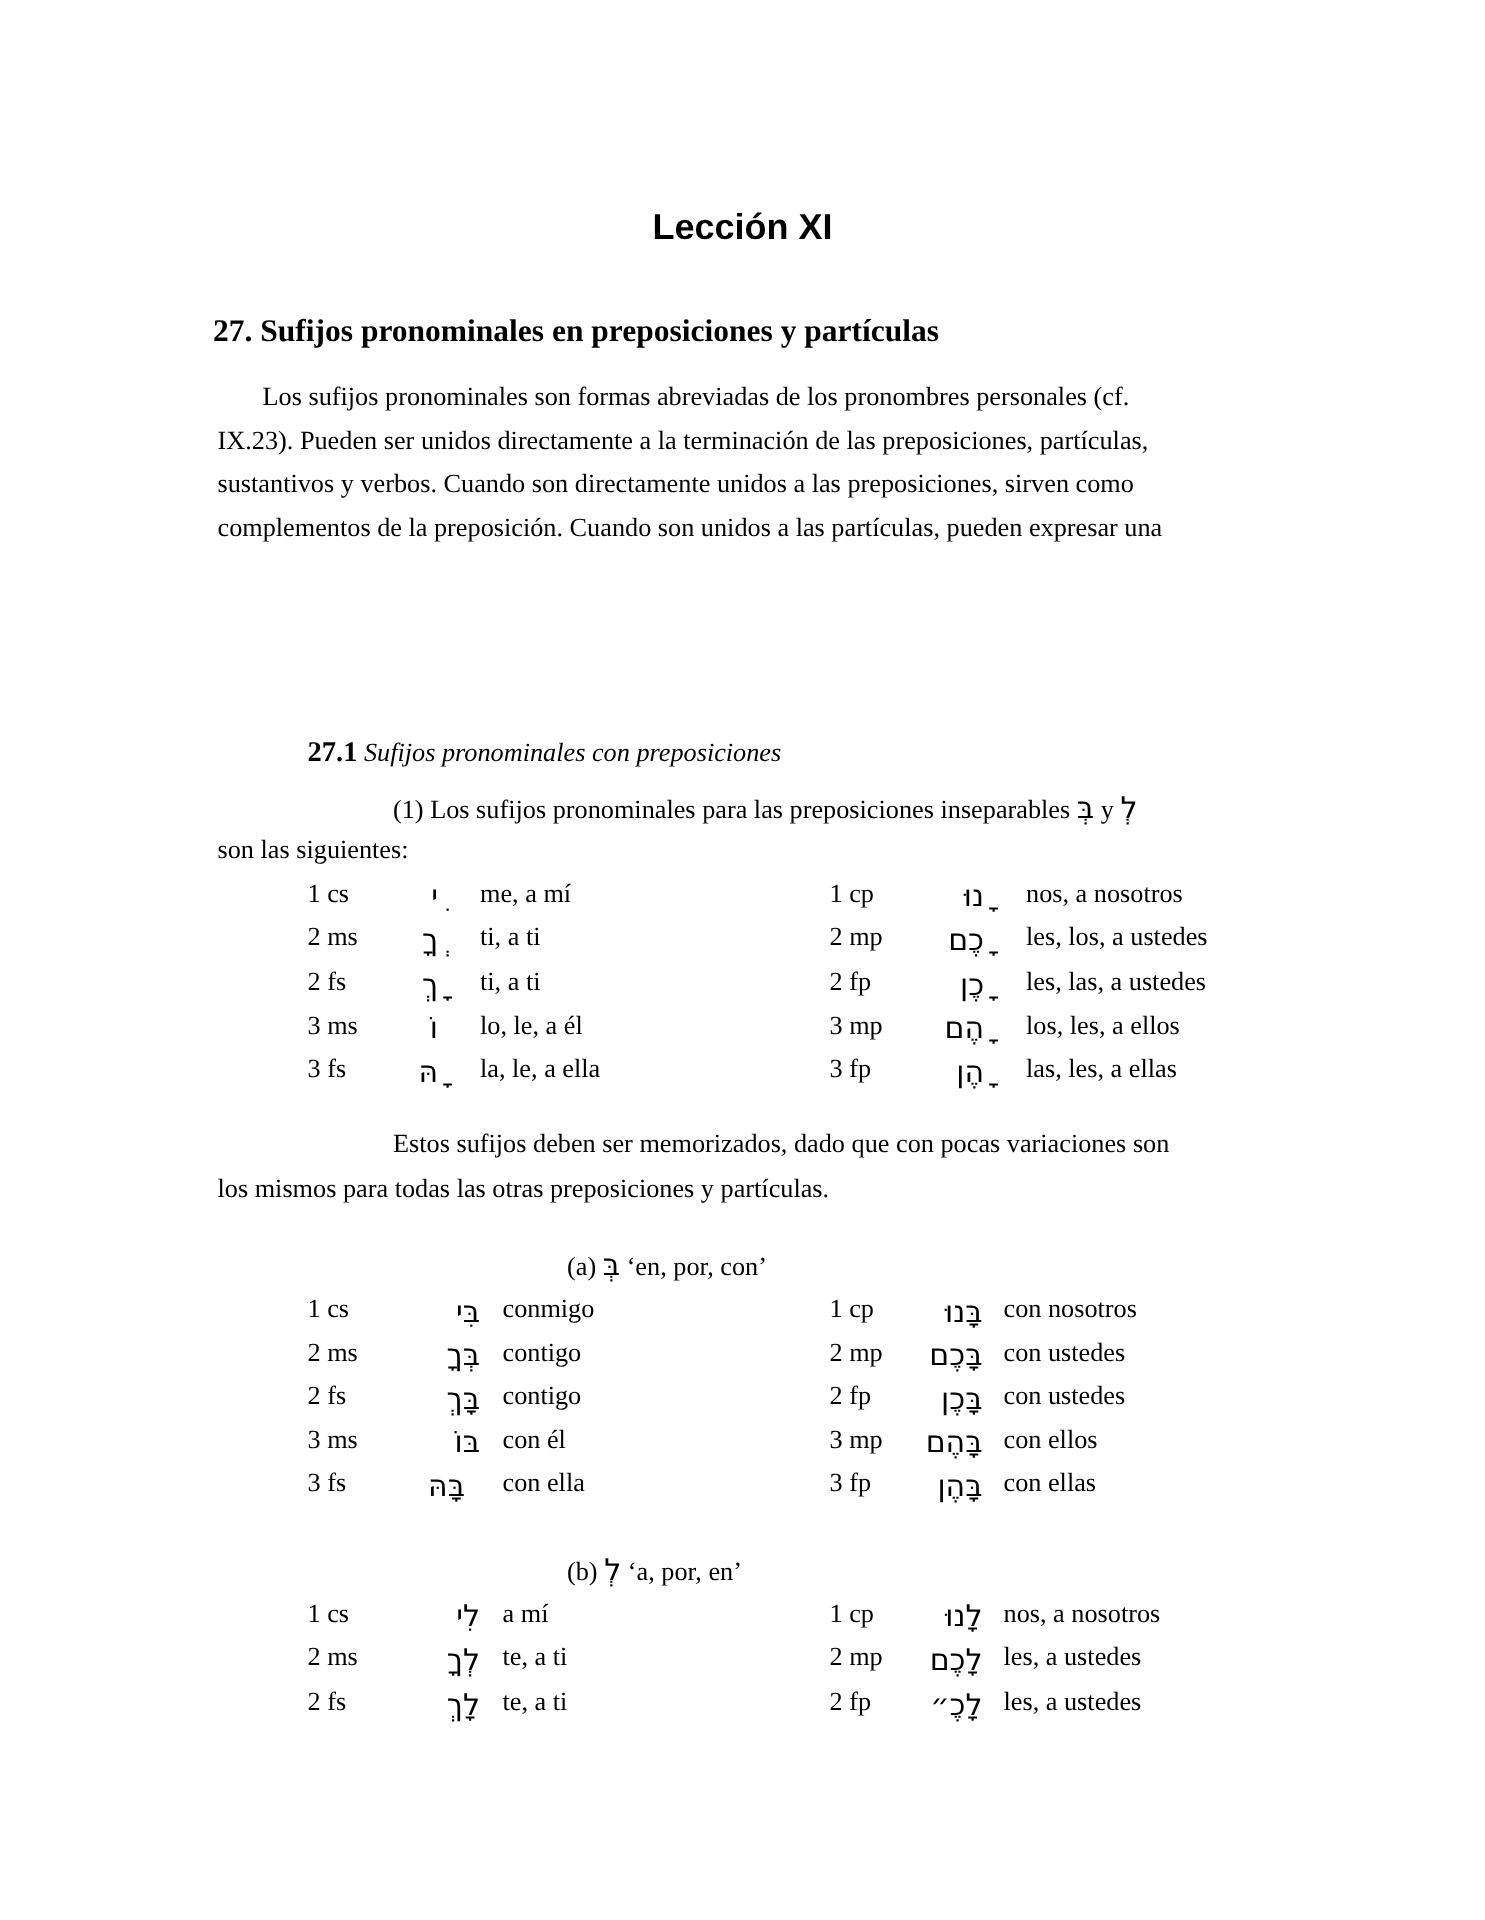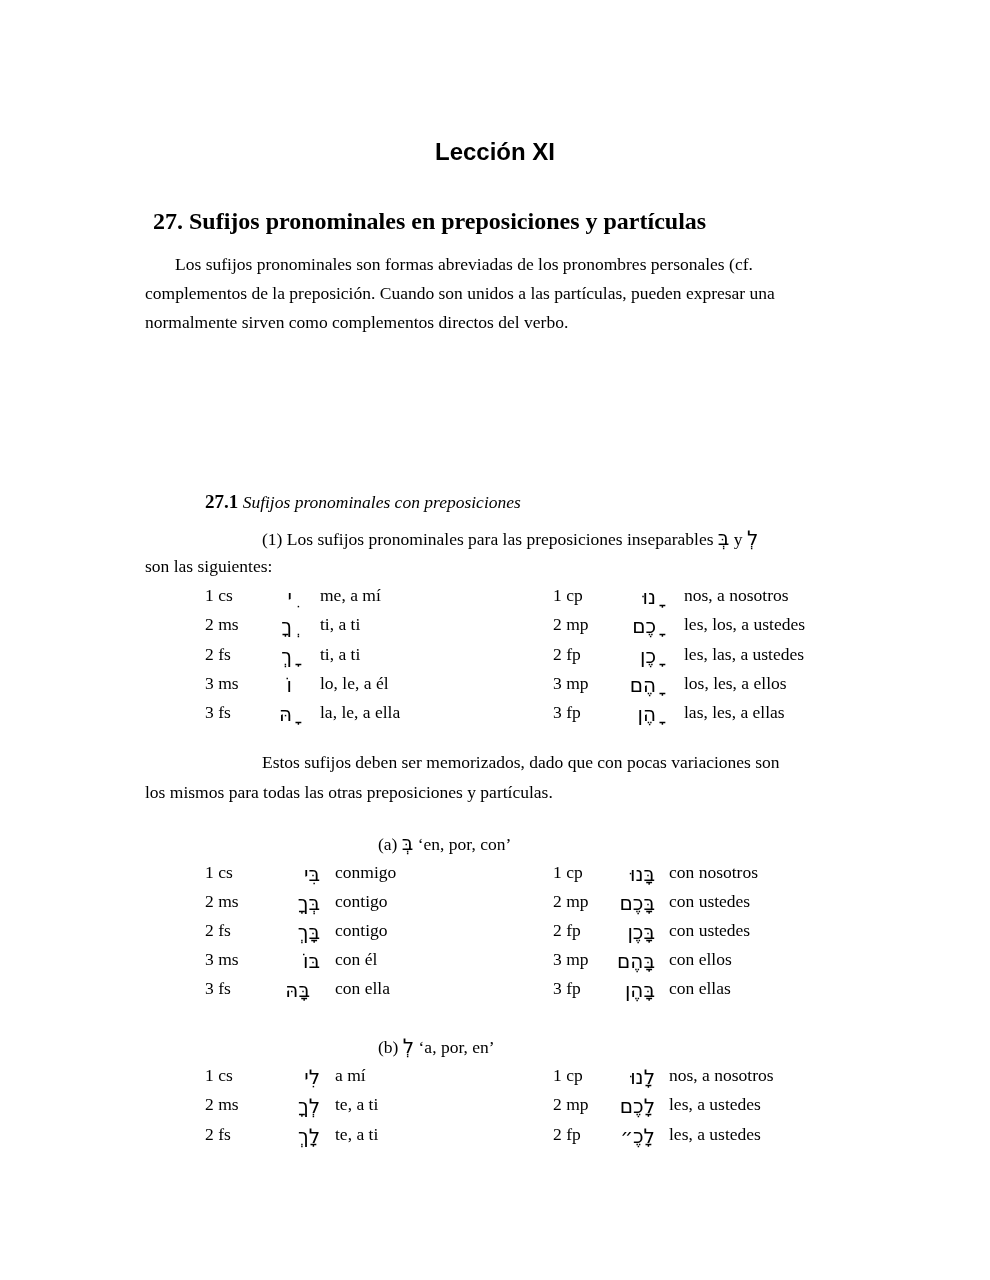--- a/index.html
+++ b/index.html
@@ -1,40 +1,41 @@
 <!DOCTYPE html>
 <html><head>
 <meta charset="utf-8">
 <style>
   html, body { margin: 0; padding: 0; background: #ffffff; }
   body { width: 990px; height: 1280px; position: relative; overflow: hidden; color: #000; font-family: "Liberation Serif", "DejaVu Serif", serif; }
   .abs { position: absolute; white-space: nowrap; }
   .lesson-title { left: 0; width: 990px; top: 138px; text-align: center; font-family: "Liberation Sans", "DejaVu Sans", sans-serif; font-weight: bold; font-size: 24px; }
-  .section-title { left: 153px; top: 208px; font-weight: bold; font-size: 24px; }
+  .section-title { left: 142px; top: 208px; font-weight: bold; font-size: 21px; }
   .para { left: 145px; top: 250px; width: 705px; font-size: 17.5px; line-height: 29px; white-space: normal; }
   .para .line { display: block; white-space: nowrap; }
   .subhead { left: 205px; top: 491px; font-size: 17.5px; }
   .subhead b { font-weight: bold; font-size: 19px; }
   .subhead i { font-style: italic; }
   .text17 { font-size: 17.5px; }
   .heb { font-family: "DejaVu Sans", "Liberation Sans", sans-serif; direction: rtl; unicode-bidi: isolate; font-size: 20px; }
   .row { position: absolute; height: 29px; font-size: 17.5px; }
   .cell { position: absolute; white-space: nowrap; }
   .heb-cell { text-align: right; font-family: "DejaVu Sans", "Liberation Sans", sans-serif; direction: rtl; unicode-bidi: isolate; font-size: 20px; }
 </style>
 </head>
 <body>
 
 <div class="abs lesson-title">Lección XI</div>
 <div class="abs section-title">27. Sufijos pronominales en preposiciones y partículas</div>
 
 <div class="abs para">
   <span class="line" style="text-indent:30px">Los sufijos pronominales son formas abreviadas de los pronombres personales (cf.</span>
+  <span class="line">IX.23). Pueden ser unidos directamente a la terminación de las preposiciones, partículas,</span>
+  <span class="line">sustantivos y verbos. Cuando son directamente unidos a las preposiciones, sirven como</span>
   <span class="line">complementos de la preposición. Cuando son unidos a las partículas, pueden expresar una</span>
-  <span class="line">normalmente sirven como complementos directos del verbo.</span>
 </div>
 
 <div class="abs subhead">
   <b>27.1</b>
   <i>Sufijos pronominales con preposiciones</i>
 </div>
 
 <div class="abs text17" style="left:262px; top:526px;">
   <span>(1) Los sufijos pronominales para las preposiciones inseparables</span>
   <span class="heb">בְּ</span>

